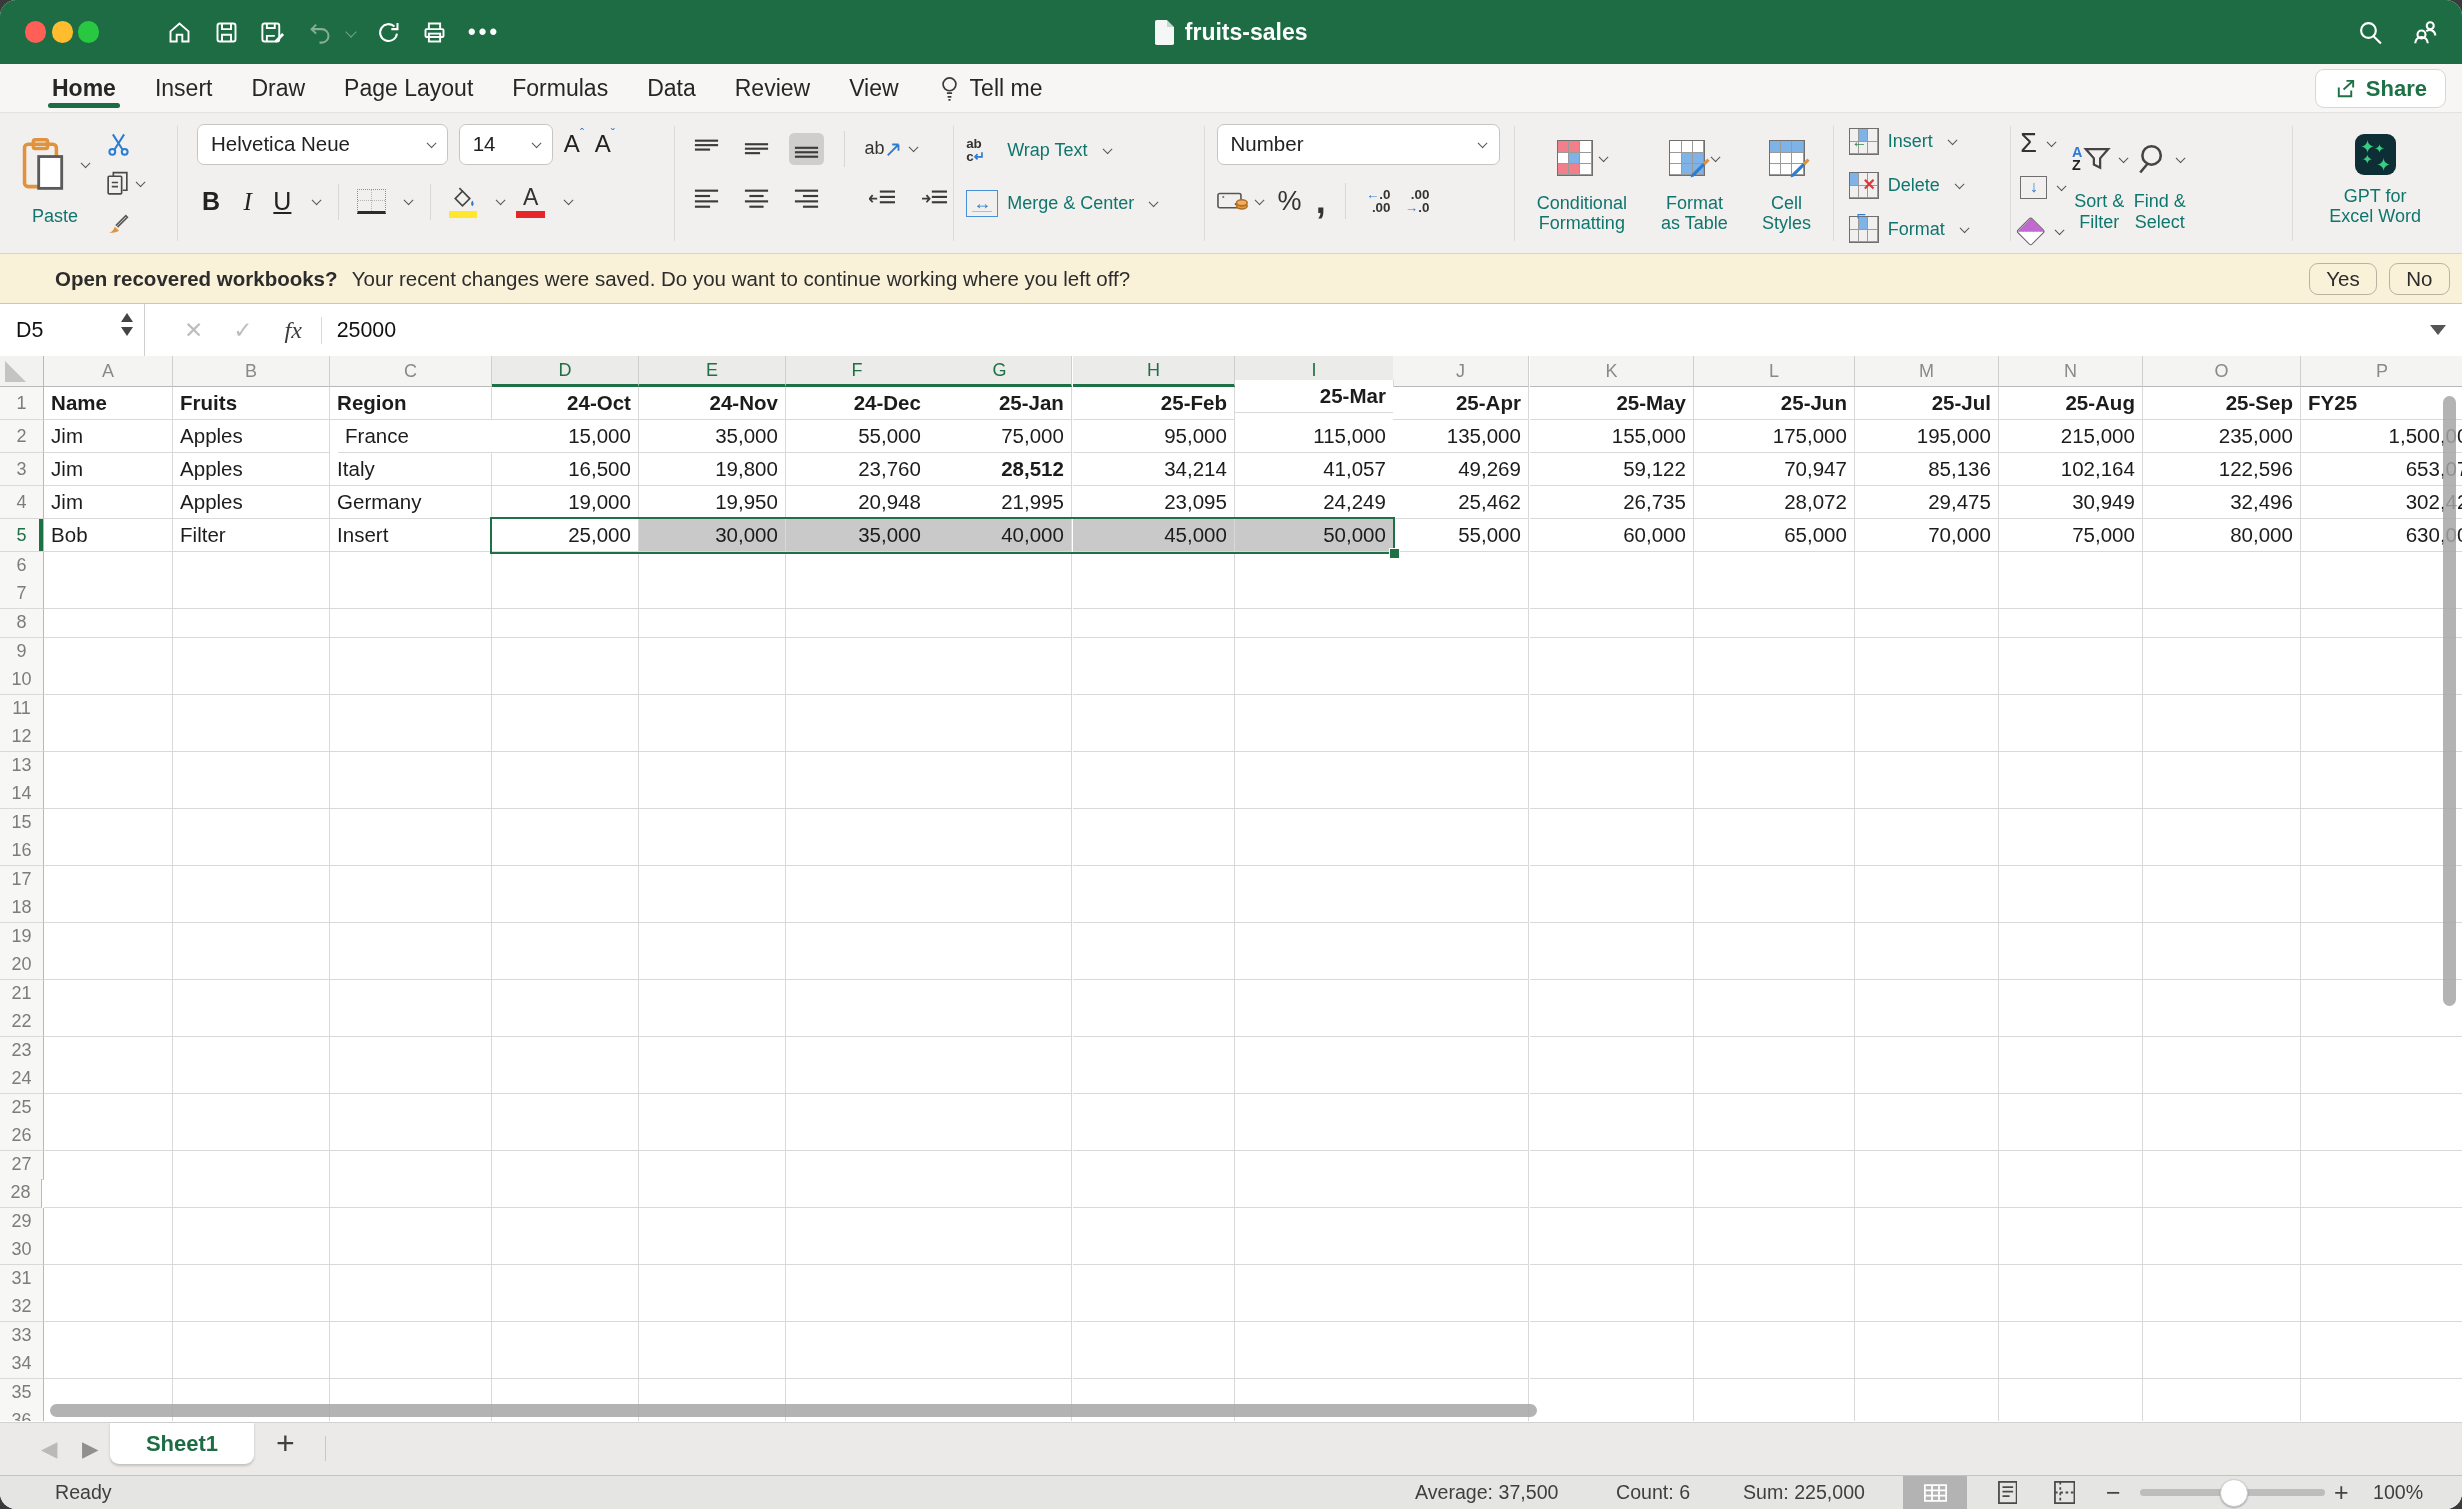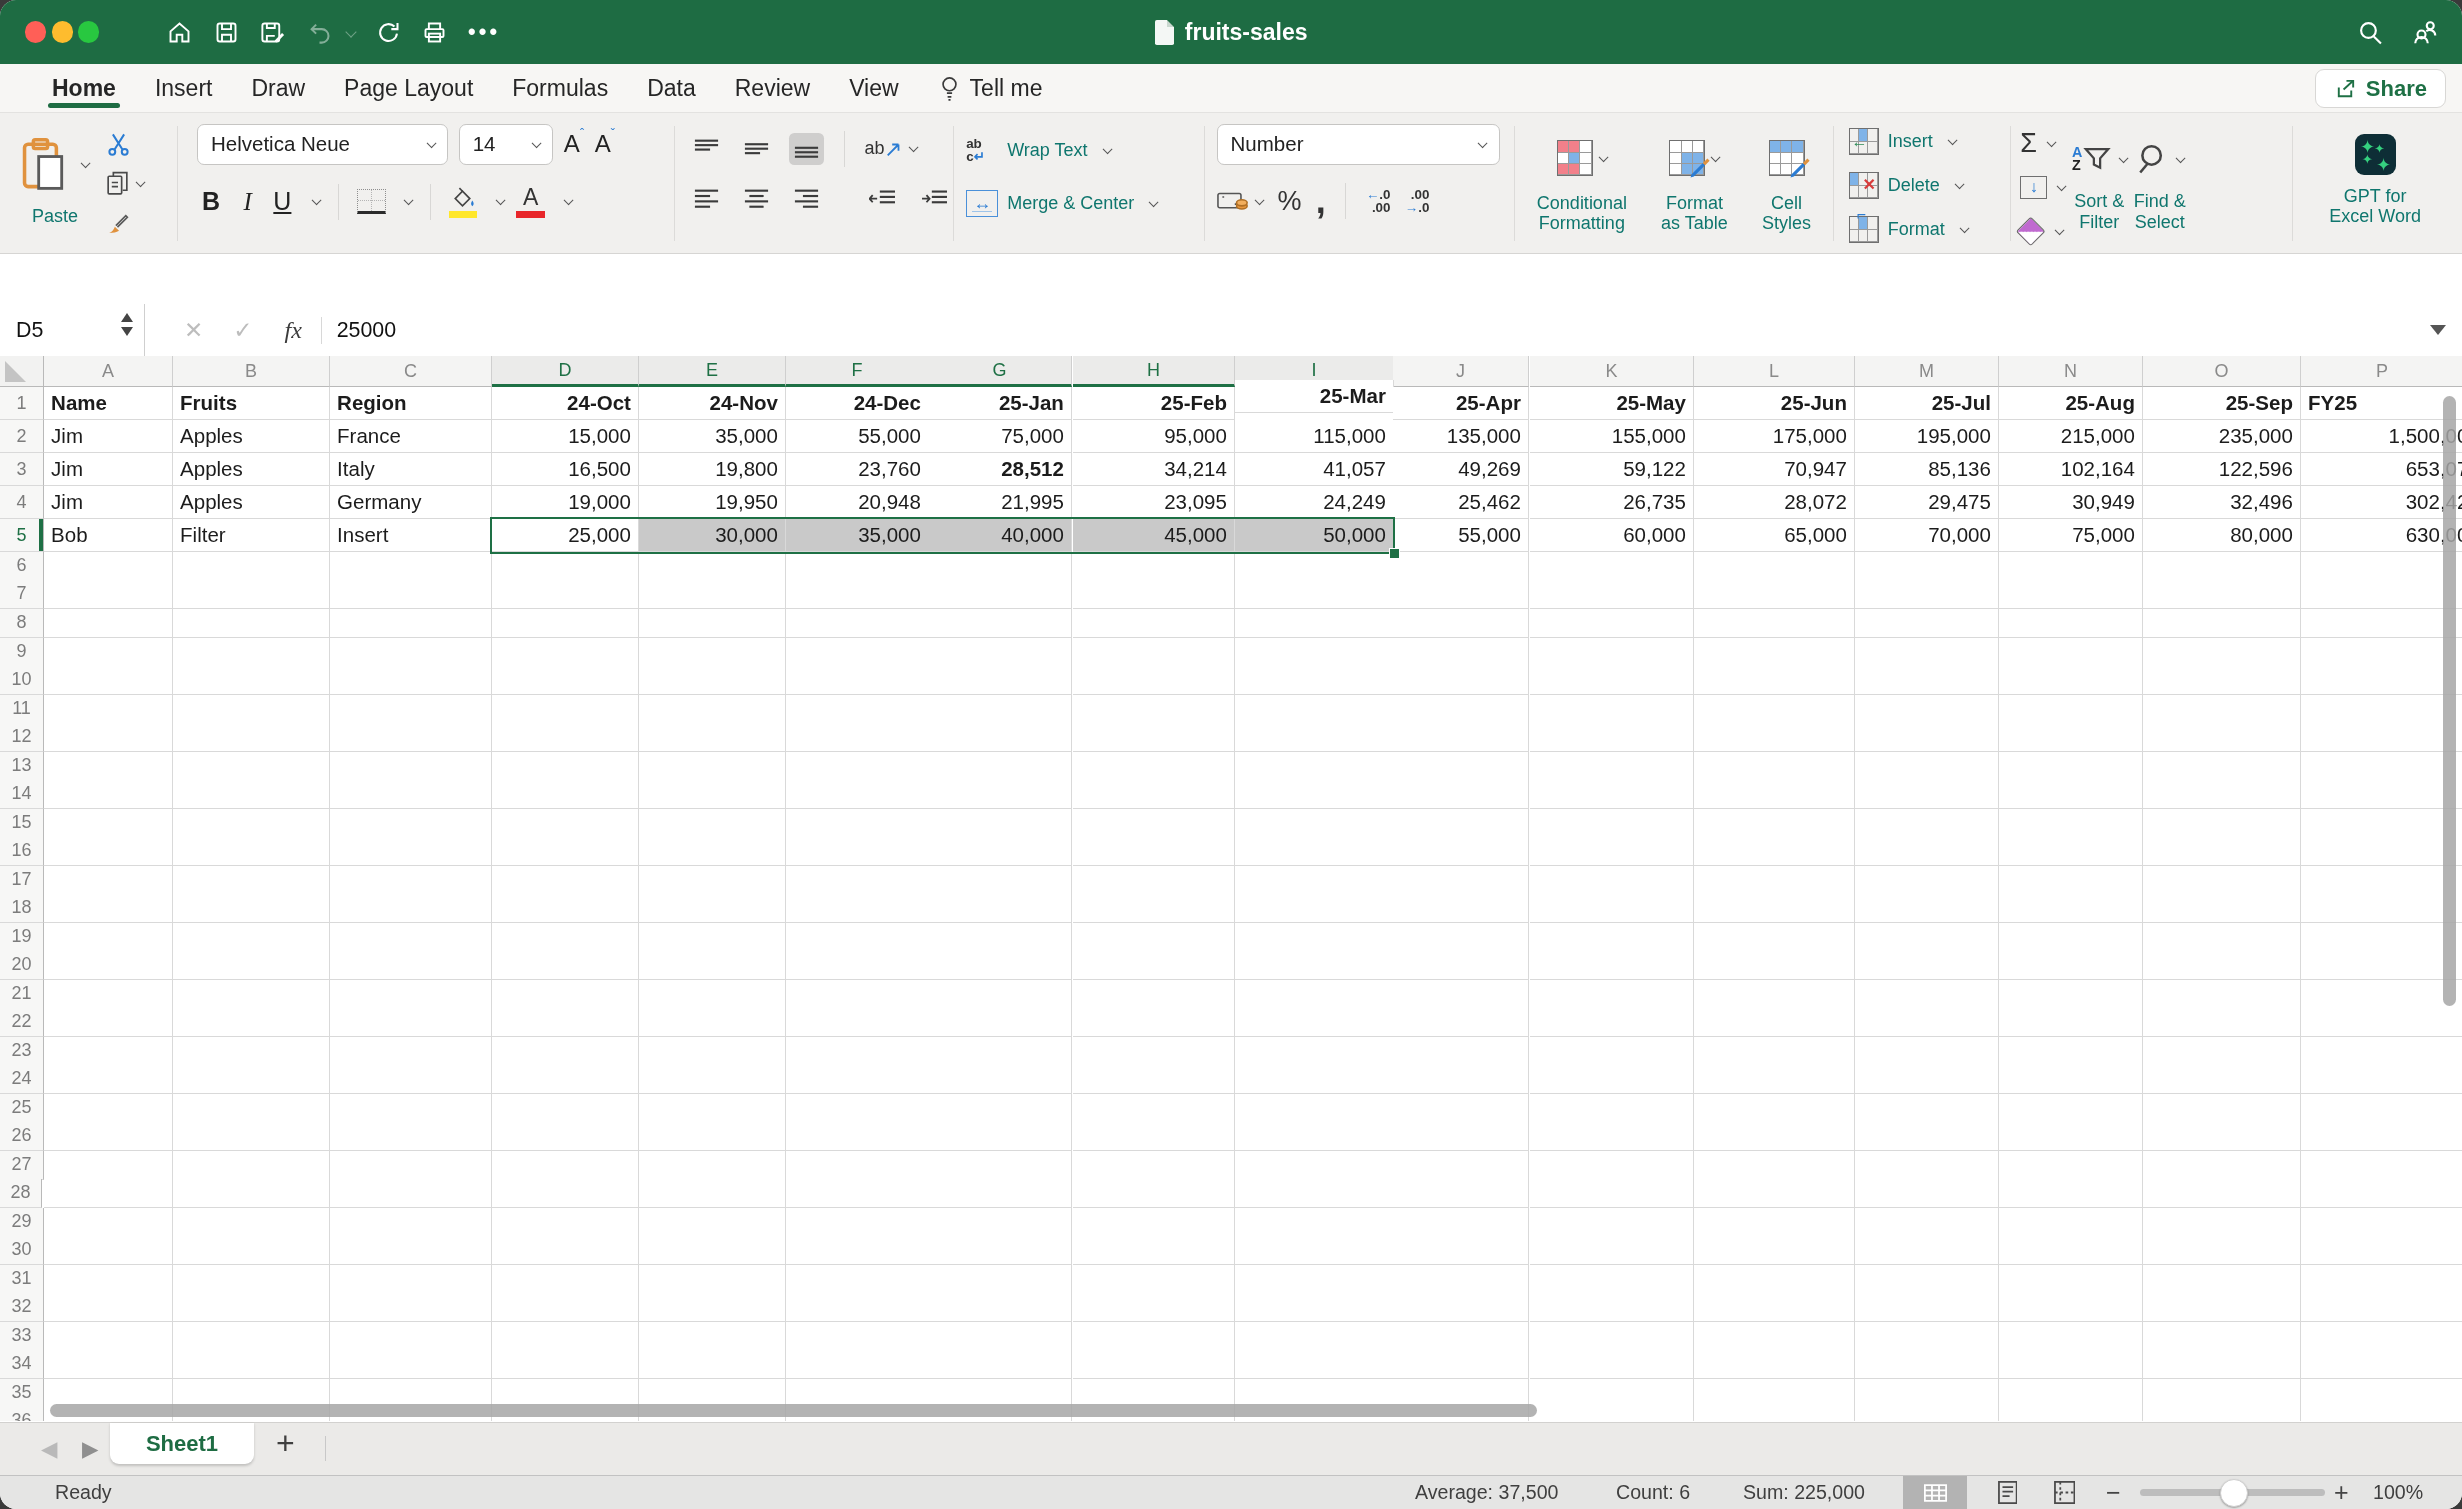--- a/index.html
+++ b/index.html
@@ -621,20 +621,28 @@
             <span style="left:7.1px;top:18px;font-size:13.4px;">✦</span>
               <span style="left:21.4px;top:19.6px;">✦</span>
           </span>
         </div>
         <span class="rlabel">GPT for</span>
         <span class="rlabel">Excel Word</span>
       </div>
     </div>
   </section>
 
+  <div class="notif">
+    <b>Open recovered workbooks?</b>
+    <span>Your recent changes were saved. Do you want to continue working where you left off?</span>
+    <div class="notifbtns">
+      <button class="nbtn">Yes</button>
+      <button class="nbtn">No</button>
+    </div>
+  </div>
 
   <div class="fbar">
     <div class="namebox">
       <span>D5</span>
       <span class="stepper">
           <i class="up"></i>
           <i class="dn"></i>
         </span>
     </div>
     <span class="fx-x">✕</span>
@@ -676,21 +684,21 @@
       <div class="cell b" style="left: 1393px; top: 31px; width: 136px; height: 33px;">25-Apr</div>
       <div class="cell b" style="left: 1530px; top: 31px; width: 164px; height: 33px;">25-May</div>
       <div class="cell b" style="left: 1694px; top: 31px; width: 161px; height: 33px;">25-Jun</div>
       <div class="cell b" style="left: 1855px; top: 31px; width: 144px; height: 33px;">25-Jul</div>
       <div class="cell b" style="left: 1999px; top: 31px; width: 144px; height: 33px;">25-Aug</div>
       <div class="cell b" style="left: 2143px; top: 31px; width: 158px; height: 33px;">25-Sep</div>
       <div class="cell txt b" style="left: 2301px; top: 31px; width: 163px; height: 33px;">FY25</div>
       <div class="rowhdr" style="left: 0px; top: 64px; width: 44px; height: 33px;">2</div>
       <div class="cell txt" style="left: 44px; top: 64px; width: 129px; height: 33px;">Jim</div>
       <div class="cell txt" style="left: 173px; top: 64px; width: 157px; height: 33px;">Apples</div>
-      <div class="cell txt" style="left: 330px; top: 64px; width: 162px; height: 33px;">France</div>
+      <div class="cell txt" style="left: 338px; top: 64px; width: 162px; height: 33px;">France</div>
       <div class="cell" style="left: 492px; top: 64px; width: 147px; height: 33px;">15,000</div>
       <div class="cell" style="left: 639px; top: 64px; width: 147px; height: 33px;">35,000</div>
       <div class="cell" style="left: 786px; top: 64px; width: 143px; height: 33px;">55,000</div>
       <div class="cell" style="left: 928px; top: 64px; width: 144px; height: 33px;">75,000</div>
       <div class="cell" style="left: 1073px; top: 64px; width: 162px; height: 33px;">95,000</div>
       <div class="cell" style="left: 1235px; top: 64px; width: 159px; height: 33px;">115,000</div>
       <div class="cell" style="left: 1393px; top: 64px; width: 136px; height: 33px;">135,000</div>
       <div class="cell" style="left: 1530px; top: 64px; width: 164px; height: 33px;">155,000</div>
       <div class="cell" style="left: 1694px; top: 64px; width: 161px; height: 33px;">175,000</div>
       <div class="cell" style="left: 1855px; top: 64px; width: 144px; height: 33px;">195,000</div>

